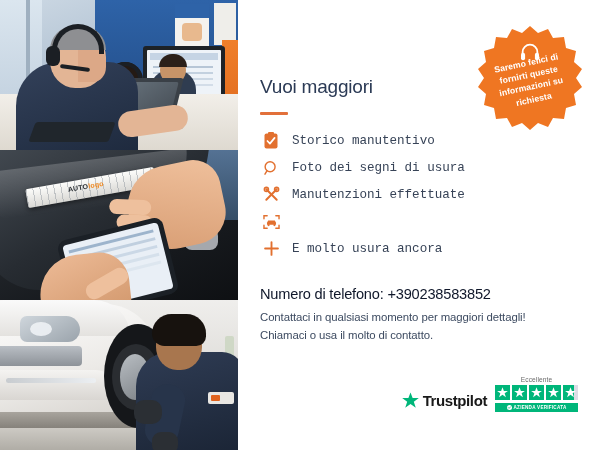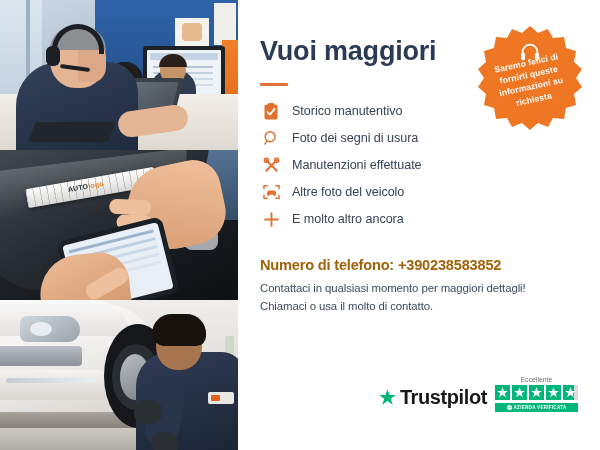--- a/index.html
+++ b/index.html
@@ -160,47 +160,47 @@
   .p3 .badge-logo { position:absolute; right:4px; top:92px; width:26px; height:12px;
       background:#e9e7e3; border-radius:2px; }
   .p3 .badge-logo::after { content:""; position:absolute; left:3px; top:3px; width:9px; height:6px;
       background:#e0621d; border-radius:1px; }
   .p3 .shelf { position:absolute; right:0; top:60px; width:30px; height:4px; background:#9fa49a; }
   .p3 .bottle { position:absolute; right:4px; top:36px; width:9px; height:24px; background:#cfd8c6; border-radius:2px; }
 
   
   .panel { position:relative; width:362px; height:450px; background:#ffffff; padding:34px 22px 0 22px; flex:1; }
 
-  .headline { font-size:27px; line-height:1.32; font-weight:bold; color:#2b3a55;
-      letter-spacing:-.2px; width:215px; }
+  .headline { font-size:19px; line-height:1.32; font-weight:normal; color:#2b3a55;
+      letter-spacing:-.2px; width:215px;margin-top:40px; }
   .rule { width:28px; height:3px; background:#e2703a; margin:13px 0 12px 0; border-radius:1px; }
 
   
   .badge { position:absolute; right:14px; top:24px; width:112px; height:112px; }
   .badge svg { position:absolute; inset:0; }
   .badge .hs-ico { position:absolute; left:50%; top:19px; transform:translateX(-50%); width:20px; height:18px; }
   .badge .btxt { position:absolute; left:50%; top:57px; transform:translate(-50%,-50%) rotate(-12deg);
       width:96px; text-align:center; color:#fff; font-size:8.6px; font-weight:bold;
       line-height:1.42; letter-spacing:.1px; }
 
   
   .feat-list { margin-top:2px; }
-  .feat { display:flex; align-items:center; height:27px; }
+  .feat { display:flex; align-items:center; height:27px;font-family:Liberation Mono, monospace; }
   .feat .ico { width:22px; height:20px; flex:0 0 22px; display:flex; align-items:center; justify-content:center; }
   .feat .ftxt { font-size:12.6px; color:#374357; margin-left:10px; letter-spacing:-.05px; }
 
   
   .phone-block { margin-top:24px; }
-  .phone-line { font-size:14.6px; font-weight:bold; color:#a16207; letter-spacing:-.2px; }
+  .phone-line { font-size:14.6px; font-weight:normal; color:#0f172a; letter-spacing:-.2px; }
   .sub { font-size:11.4px; color:#3c4a60; line-height:1.58; margin-top:6px; letter-spacing:-.1px; }
 
   
   .tp { position:absolute; right:22px; bottom:38px; display:flex; align-items:flex-end; gap:8px; }
   .tp-logo { display:flex; align-items:center; gap:4px; padding-bottom:3px; }
-  .tp-logo .tp-name { font-size:20px; font-weight:bold; color:#191919; letter-spacing:-.4px; }
+  .tp-logo .tp-name { font-size:15px; font-weight:bold; color:#191919; letter-spacing:-.4px; }
   .tp-right { display:flex; flex-direction:column; align-items:center; }
   .tp-exc { font-size:6.6px; color:#6b6b6b; letter-spacing:.1px; margin-bottom:2px; }
   .stars { display:flex; gap:2px; }
   .star-box { width:15px; height:15px; background:#00b67a; display:flex; align-items:center;
       justify-content:center; position:relative; overflow:hidden; }
   .star-box.partial { background:#dcdce6; }
   .star-box.partial::before { content:""; position:absolute; left:0; top:0; bottom:0;
       width:72%; background:#00b67a; }
   .star-box svg { position:relative; z-index:2; }
   .verif { margin-top:3px; background:#00b67a; color:#fff; font-size:4.6px; font-weight:bold;
@@ -365,33 +365,32 @@
               <path d="M1 5 V1.8 H4.4"></path>
                 <path d="M13.6 1.8 H17 V5"></path>
               <path d="M17 12 V15.2 H13.6"></path>
                 <path d="M4.4 15.2 H1 V12"></path>
             </g>
             <path d="M4.2 11.4 h9.6 v-2 l-1.3-2.6 h-7 L4.2 9.4 Z" fill="#e2702f"></path>
             <circle cx="5.9" cy="11.8" r="1.15" fill="#e2702f"></circle>
             <circle cx="12.1" cy="11.8" r="1.15" fill="#e2702f"></circle>
           </svg>
         </span>
-        <span class="ftxt">Altre foto del veicolo</span>
       </div>
 
       <div class="feat">
         <span class="ico">
           <svg width="17" height="17" viewBox="0 0 18 18">
             <g stroke="#e2702f" stroke-width="2" stroke-linecap="round">
               <path d="M9 2.2 V15.8"></path>
                 <path d="M2.2 9 H15.8"></path>
             </g>
           </svg>
         </span>
-        <span class="ftxt">E molto altro ancora</span>
+        <span class="ftxt">E molto usura ancora</span>
       </div>
     </div>
 
     <div class="phone-block">
       <div class="phone-line">
         <span>Numero di telefono: </span><span>+390238583852</span>
       </div>
       <div class="sub">
         <span>Contattaci in qualsiasi momento per maggiori dettagli!</span><br>
         <span>Chiamaci o usa il molto di contatto.</span>

